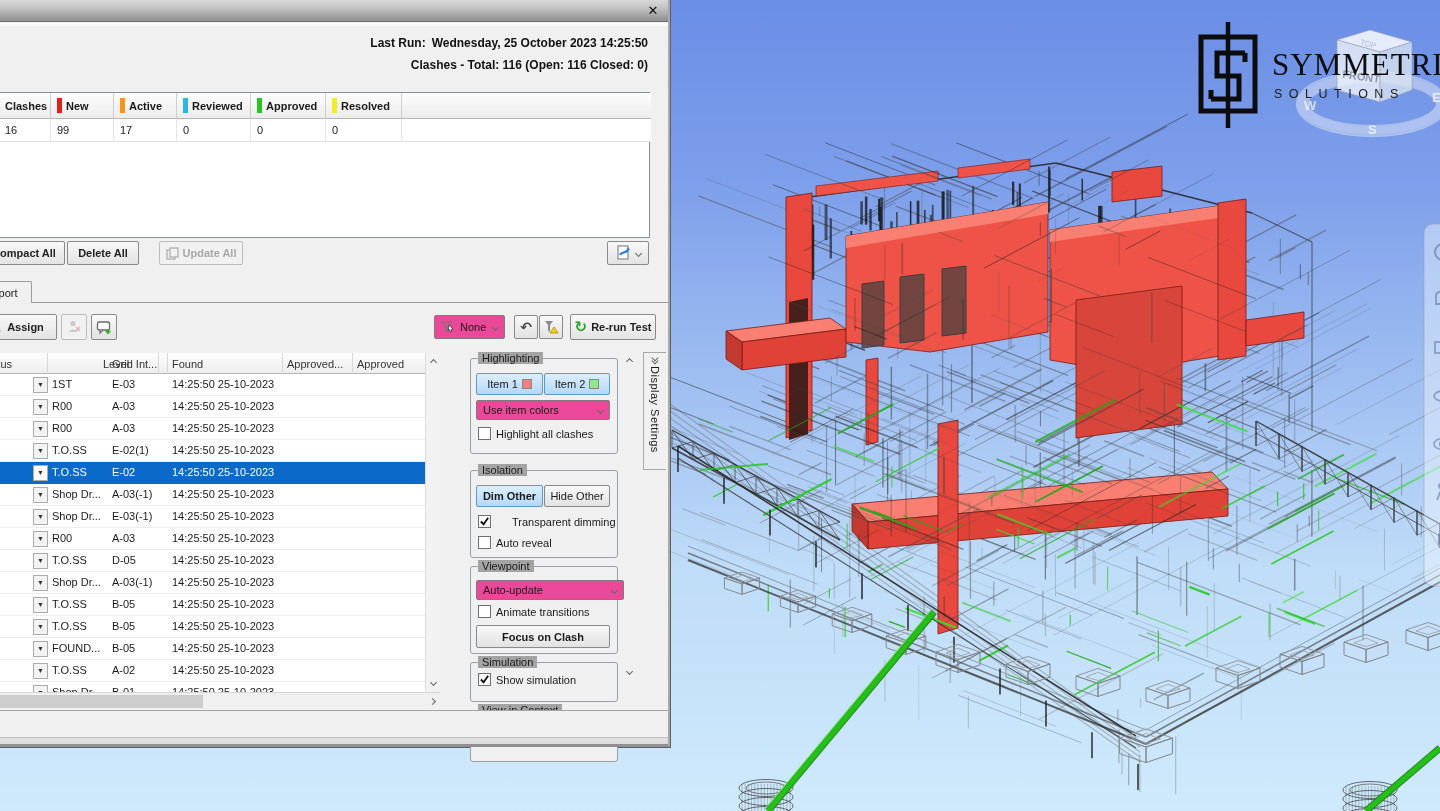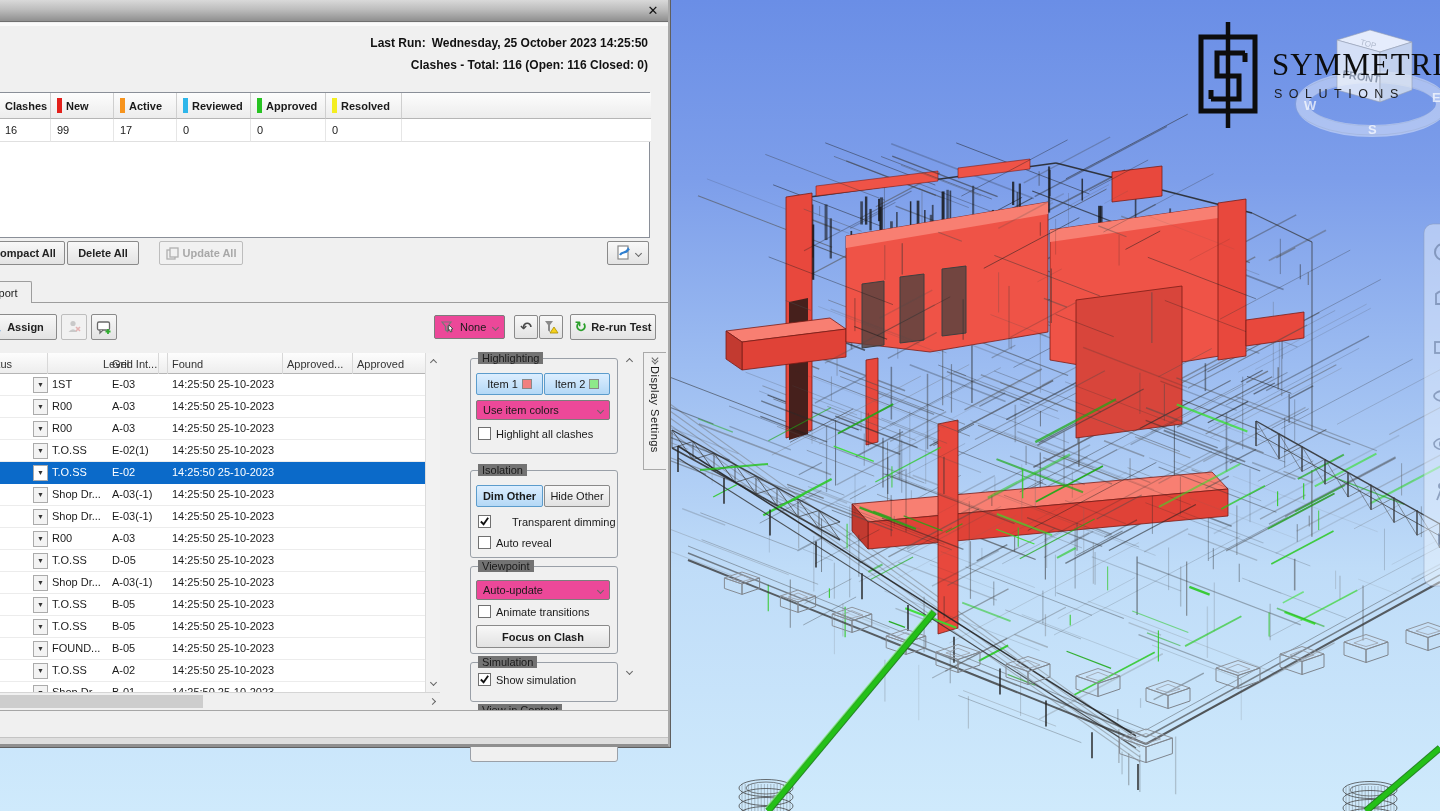--- a/index.html
+++ b/index.html
@@ -53,21 +53,21 @@
   .row.sel{background:#0b6ac9;color:#fff;border-bottom-color:#0b6ac9;}
   .row .cell{position:absolute;top:4px;white-space:nowrap;overflow:hidden;}
   .combo{position:absolute;left:148px;top:3px;width:15px;height:16px;background:#f3f3f3;border:1px solid #ababab;font-size:7px;color:#333;text-align:center;line-height:14px;}
   .row.sel .combo{background:#fff;}
   #vscroll{left:540px;top:353px;width:15px;height:339px;background:#f2f2f2;border-left:1px solid #dcdcdc;}
   #hscroll{left:0;top:692px;width:555px;height:17px;background:#f0f0f0;border-top:1px solid #d5d5d5;}
   #hthumb{position:absolute;left:60px;top:2px;width:258px;height:13px;background:#cdcdcd;}
   .scrarrow{position:absolute;width:15px;height:15px;display:flex;align-items:center;justify-content:center;}
   
   .fs{position:absolute;left:585px;width:148px;border:1px solid #9aa0a8;border-radius:3px;background:#f0f0f0;}
-  .fs .legend{position:absolute;top:-7px;left:7px;background:#737373;padding:0 4px;font-weight:400;color:#1a1a1a;}
+  .fs .legend{position:absolute;top:-7px;left:7px;background:#a3a3a3;padding:0 4px;font-weight:400;color:#1a1a1a;}
   .tbtn{position:absolute;height:22px;border:1px solid #5c9ccc;background:linear-gradient(180deg,#dceeff,#b4d8f6);border-radius:2px;display:flex;align-items:center;justify-content:center;gap:4px;font-weight:400;}
   .nbtn{position:absolute;height:22px;border:1px solid #8a8a8a;background:linear-gradient(180deg,#f8f8f8,#e2e2e2);border-radius:2px;display:flex;align-items:center;justify-content:center;}
   .swatch{width:10px;height:10px;border:1px solid #888;}
   .cbrow{position:absolute;display:flex;align-items:center;gap:5px;}
   .cbox{width:13px;height:13px;background:#fff;border:1px solid #707070;display:flex;align-items:center;justify-content:center;}
   #dstab{left:758px;top:352px;width:23px;height:118px;background:#f0f0f0;border:1px solid #a9a9a9;border-right:none;display:flex;flex-direction:column;align-items:center;padding-top:4px;}
   #dstab .vtext{writing-mode:vertical-rl;font-size:11px;color:#1a1a1a;margin-top:4px;letter-spacing:.5px;}
   #panelscroll{left:737px;top:352px;width:16px;height:330px;}
   #bottomstrip{left:0;top:710px;width:783px;height:36px;background:#f0f0f0;border-top:1px solid #a6a6a6;z-index:5;}
   #bottomstrip .band{position:absolute;left:0;top:26px;width:783px;height:7px;background:#dedede;border-top:1px solid #c4c4c4;}
@@ -1235,21 +1235,21 @@
       <span>Transparent dimming</span>
       </div>
     <div class="cbrow" style="left:7px;top:65px;">
         <span class="cbox"></span>
         <span>Auto reveal</span>
       </div>
   </div>
 
   <div class="fs" style="top:566px;height:88px;">
     <span class="legend">Viewpoint</span>
-    <div class="dd" style="left:5px;top:13px;width:134px;height:20px;">
+    <div class="dd" style="left:5px;top:13px;width:148px;height:20px;">
         <span>Auto-update</span>
         <span class="chev down ddarrow"></span>
       </div>
     <div class="cbrow" style="left:7px;top:38px;">
         <span class="cbox"></span>
         <span>Animate transitions</span>
       </div>
     <div class="nbtn" style="left:5px;top:58px;width:134px;height:23px;font-weight:700;">
         <span>Focus on Clash</span>
       </div>

